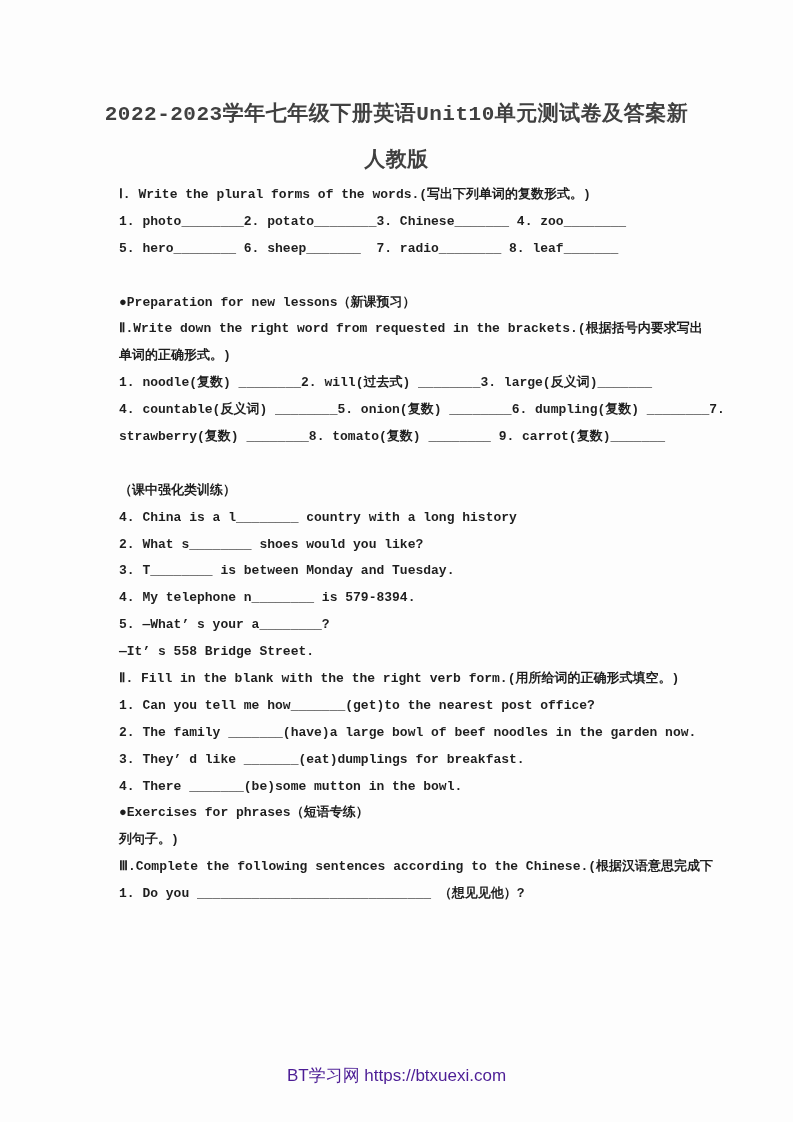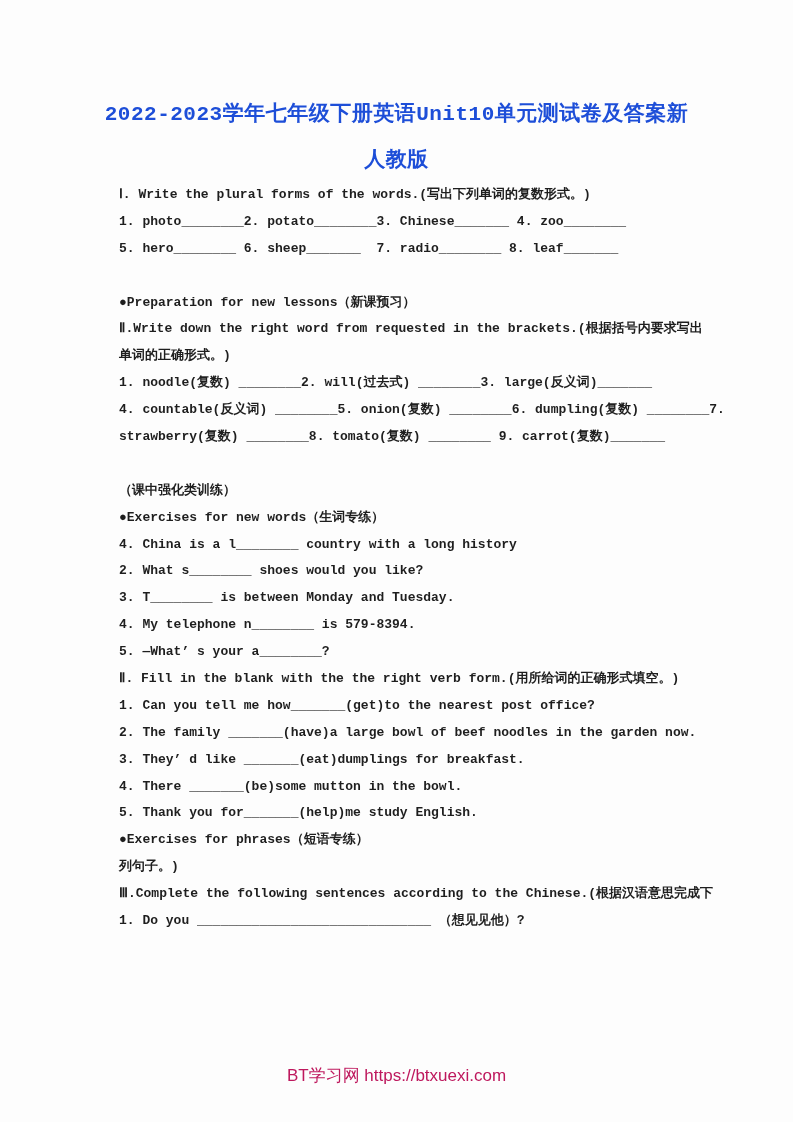--- a/index.html
+++ b/index.html
@@ -21,21 +21,21 @@
     background: #fdfdfd;
   }
   .title-block {
     position: absolute;
     top: 92px;
     left: 0;
     width: 793px;
     text-align: center;
     font-weight: bold;
     font-size: 21px;
-    color: #1d4ed8;
+    color: #404040;
   }
   .title-line {
     height: 46px;
     line-height: 46px;
     white-space: nowrap;
     letter-spacing: 0.5px;
   }
   .content {
     position: absolute;
     top: 182px;
@@ -52,21 +52,21 @@
   .footer {
     position: absolute;
     top: 1064px;
     left: 0;
     width: 793px;
     height: 24px;
     line-height: 24px;
     text-align: center;
     font-family: "Liberation Sans", sans-serif;
     font-size: 17px;
-    color: #be185d;
+    color: #4c1d95;
   }
 </style>
 </head>
 <body>
 
 <div class="page">
 
   <div class="title-block">
     <div class="title-line">2022-2023学年七年级下册英语Unit10单元测试卷及答案新</div>
     <div class="title-line">人教版</div>
@@ -84,33 +84,32 @@
     <div class="doc-line">Ⅱ.Write down the right word from requested in the brackets.(根据括号内要求写出</div>
     <div class="doc-line">单词的正确形式。)</div>
     <div class="doc-line">1. noodle(复数) ________2. will(过去式) ________3. large(反义词)_______</div>
     <div class="doc-line">4. countable(反义词) ________5. onion(复数) ________6. dumpling(复数) ________7.</div>
     <div class="doc-line">strawberry(复数) ________8. tomato(复数) ________ 9. carrot(复数)_______</div>
 
     <div class="doc-line"></div>
 
     <div class="doc-line">（课中强化类训练）</div>
 
-    <div class="doc-line">●Exercises for new words（生词专练）</div>
     <div class="doc-line">4. China is a l________ country with a long history</div>
     <div class="doc-line">2. What s________ shoes would you like?</div>
     <div class="doc-line">3. T________ is between Monday and Tuesday.</div>
     <div class="doc-line">4. My telephone n________ is 579-8394.</div>
     <div class="doc-line">5. —What’ s your a________?</div>
+    <div class="doc-line">—It’ s 558 Bridge Street.</div>
 
     <div class="doc-line">Ⅱ. Fill in the blank with the the right verb form.(用所给词的正确形式填空。)</div>
     <div class="doc-line">1. Can you tell me how_______(get)to the nearest post office?</div>
     <div class="doc-line">2. The family _______(have)a large bowl of beef noodles in the garden now.</div>
     <div class="doc-line">3. They’ d like _______(eat)dumplings for breakfast.</div>
     <div class="doc-line">4. There _______(be)some mutton in the bowl.</div>
-    <div class="doc-line">5. Thank you for_______(help)me study English.</div>
 
     <div class="doc-line">●Exercises for phrases（短语专练）</div>
     <div class="doc-line">列句子。)</div>
     <div class="doc-line">Ⅲ.Complete the following sentences according to the Chinese.(根据汉语意思完成下</div>
     <div class="doc-line">1. Do you ______________________________ （想见见他）?</div>
   </div>
 
   <div class="footer">BT学习网 https://btxuexi.com</div>
 
 </div>

